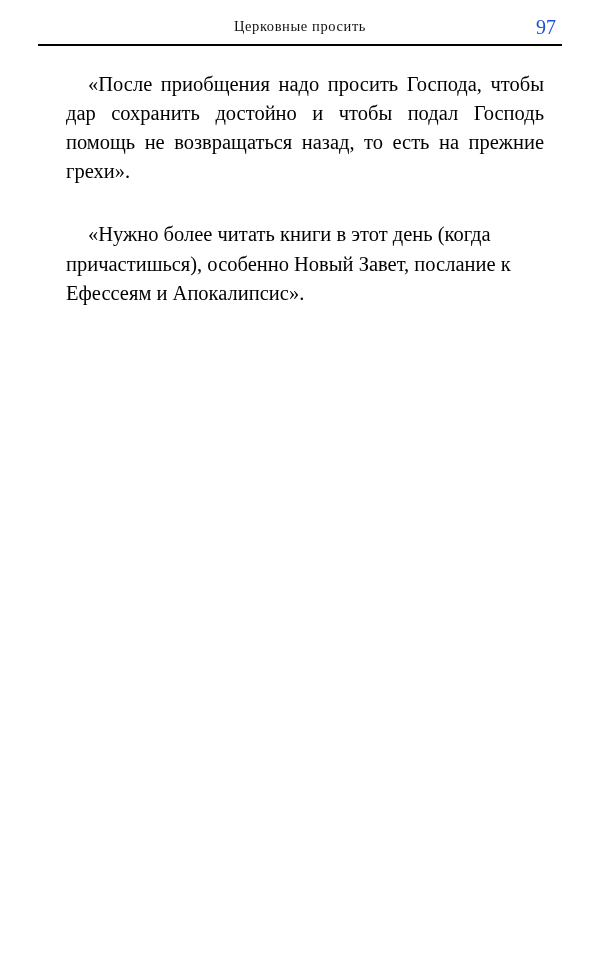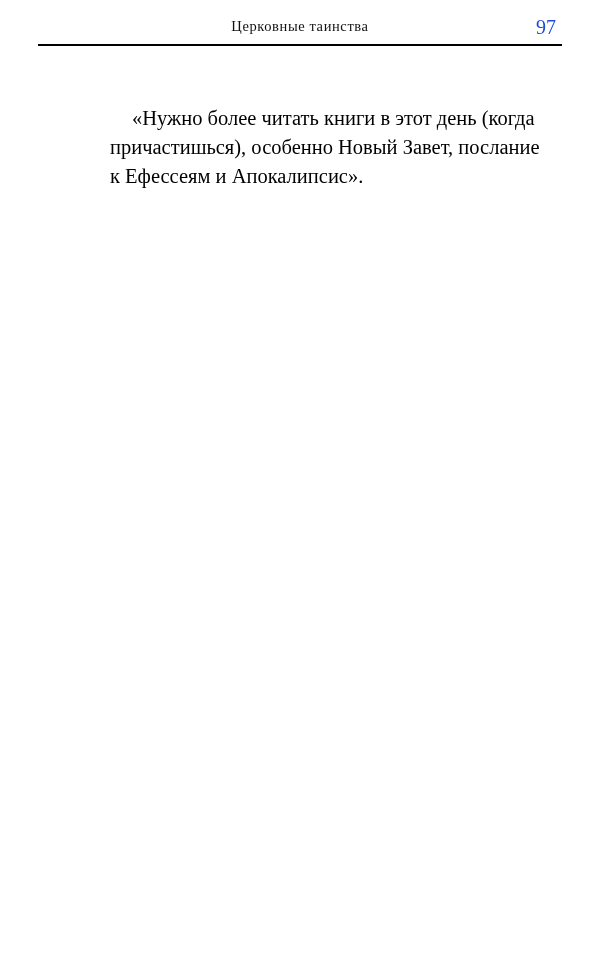--- a/index.html
+++ b/index.html
@@ -67,36 +67,36 @@
     margin: 0 0 0 0;
     font-size: 20.5px;
     line-height: 1.42;
     text-align: justify;
     text-indent: 22px;
     text-justify: inter-word;
     color: #000000;
   }
   p.para.last {
     text-align: left;
-    margin-left: 44px;
   }
   .gap {
     height: 34px;
   }
 </style>
 </head>
 <body>
 
 <div class="page">
 
   <div class="header">
-    <div class="running-title">Церковные таинства</div>
+    <div class="running-title">Церковные просить</div>
     <div class="page-number">97</div>
   </div>
 
   <div class="header-rule"></div>
 
   <div class="content">
+    <p class="para">«После приобщения надо просить Господа, чтобы дар сохранить достойно и чтобы подал Господь помощь не возвращаться назад, то есть на прежние грехи».</p>
     <div class="gap"></div>
     <p class="para last">«Нужно более читать книги в этот день (когда причастишься), особенно Новый Завет, послание к Ефессеям и Апокалипсис».</p>
   </div>
 
 </div>
 
 </body></html>

